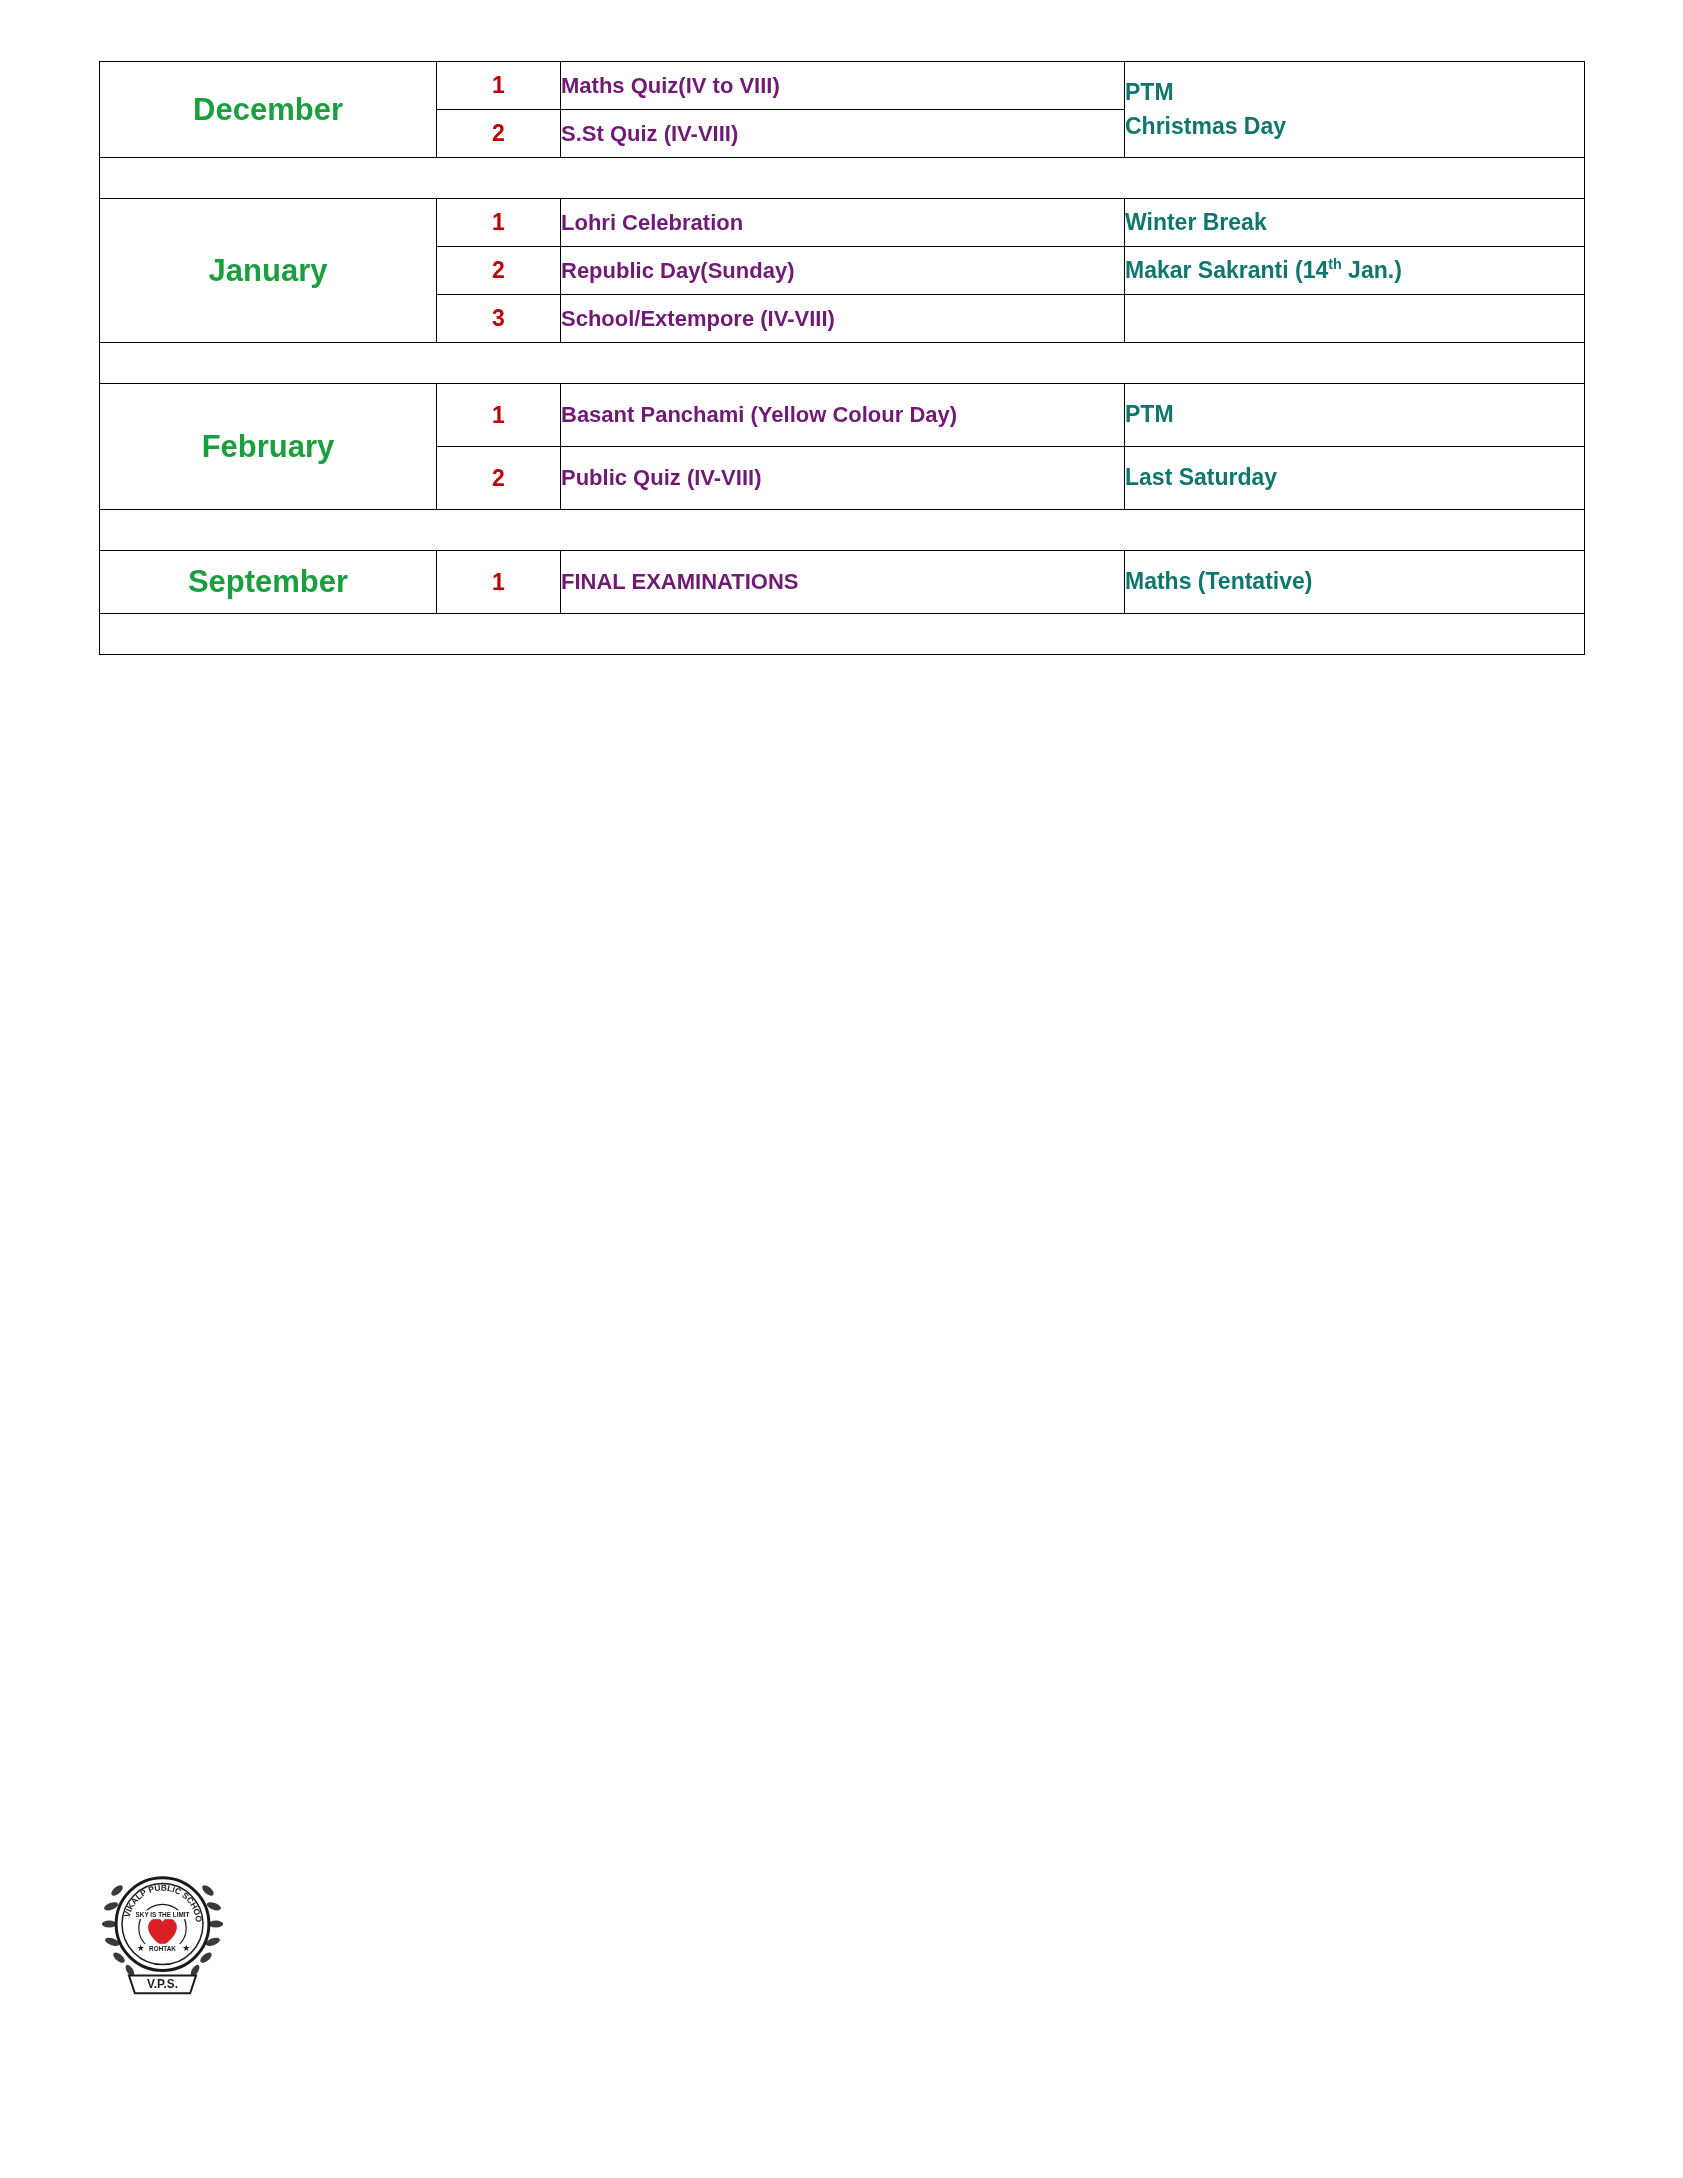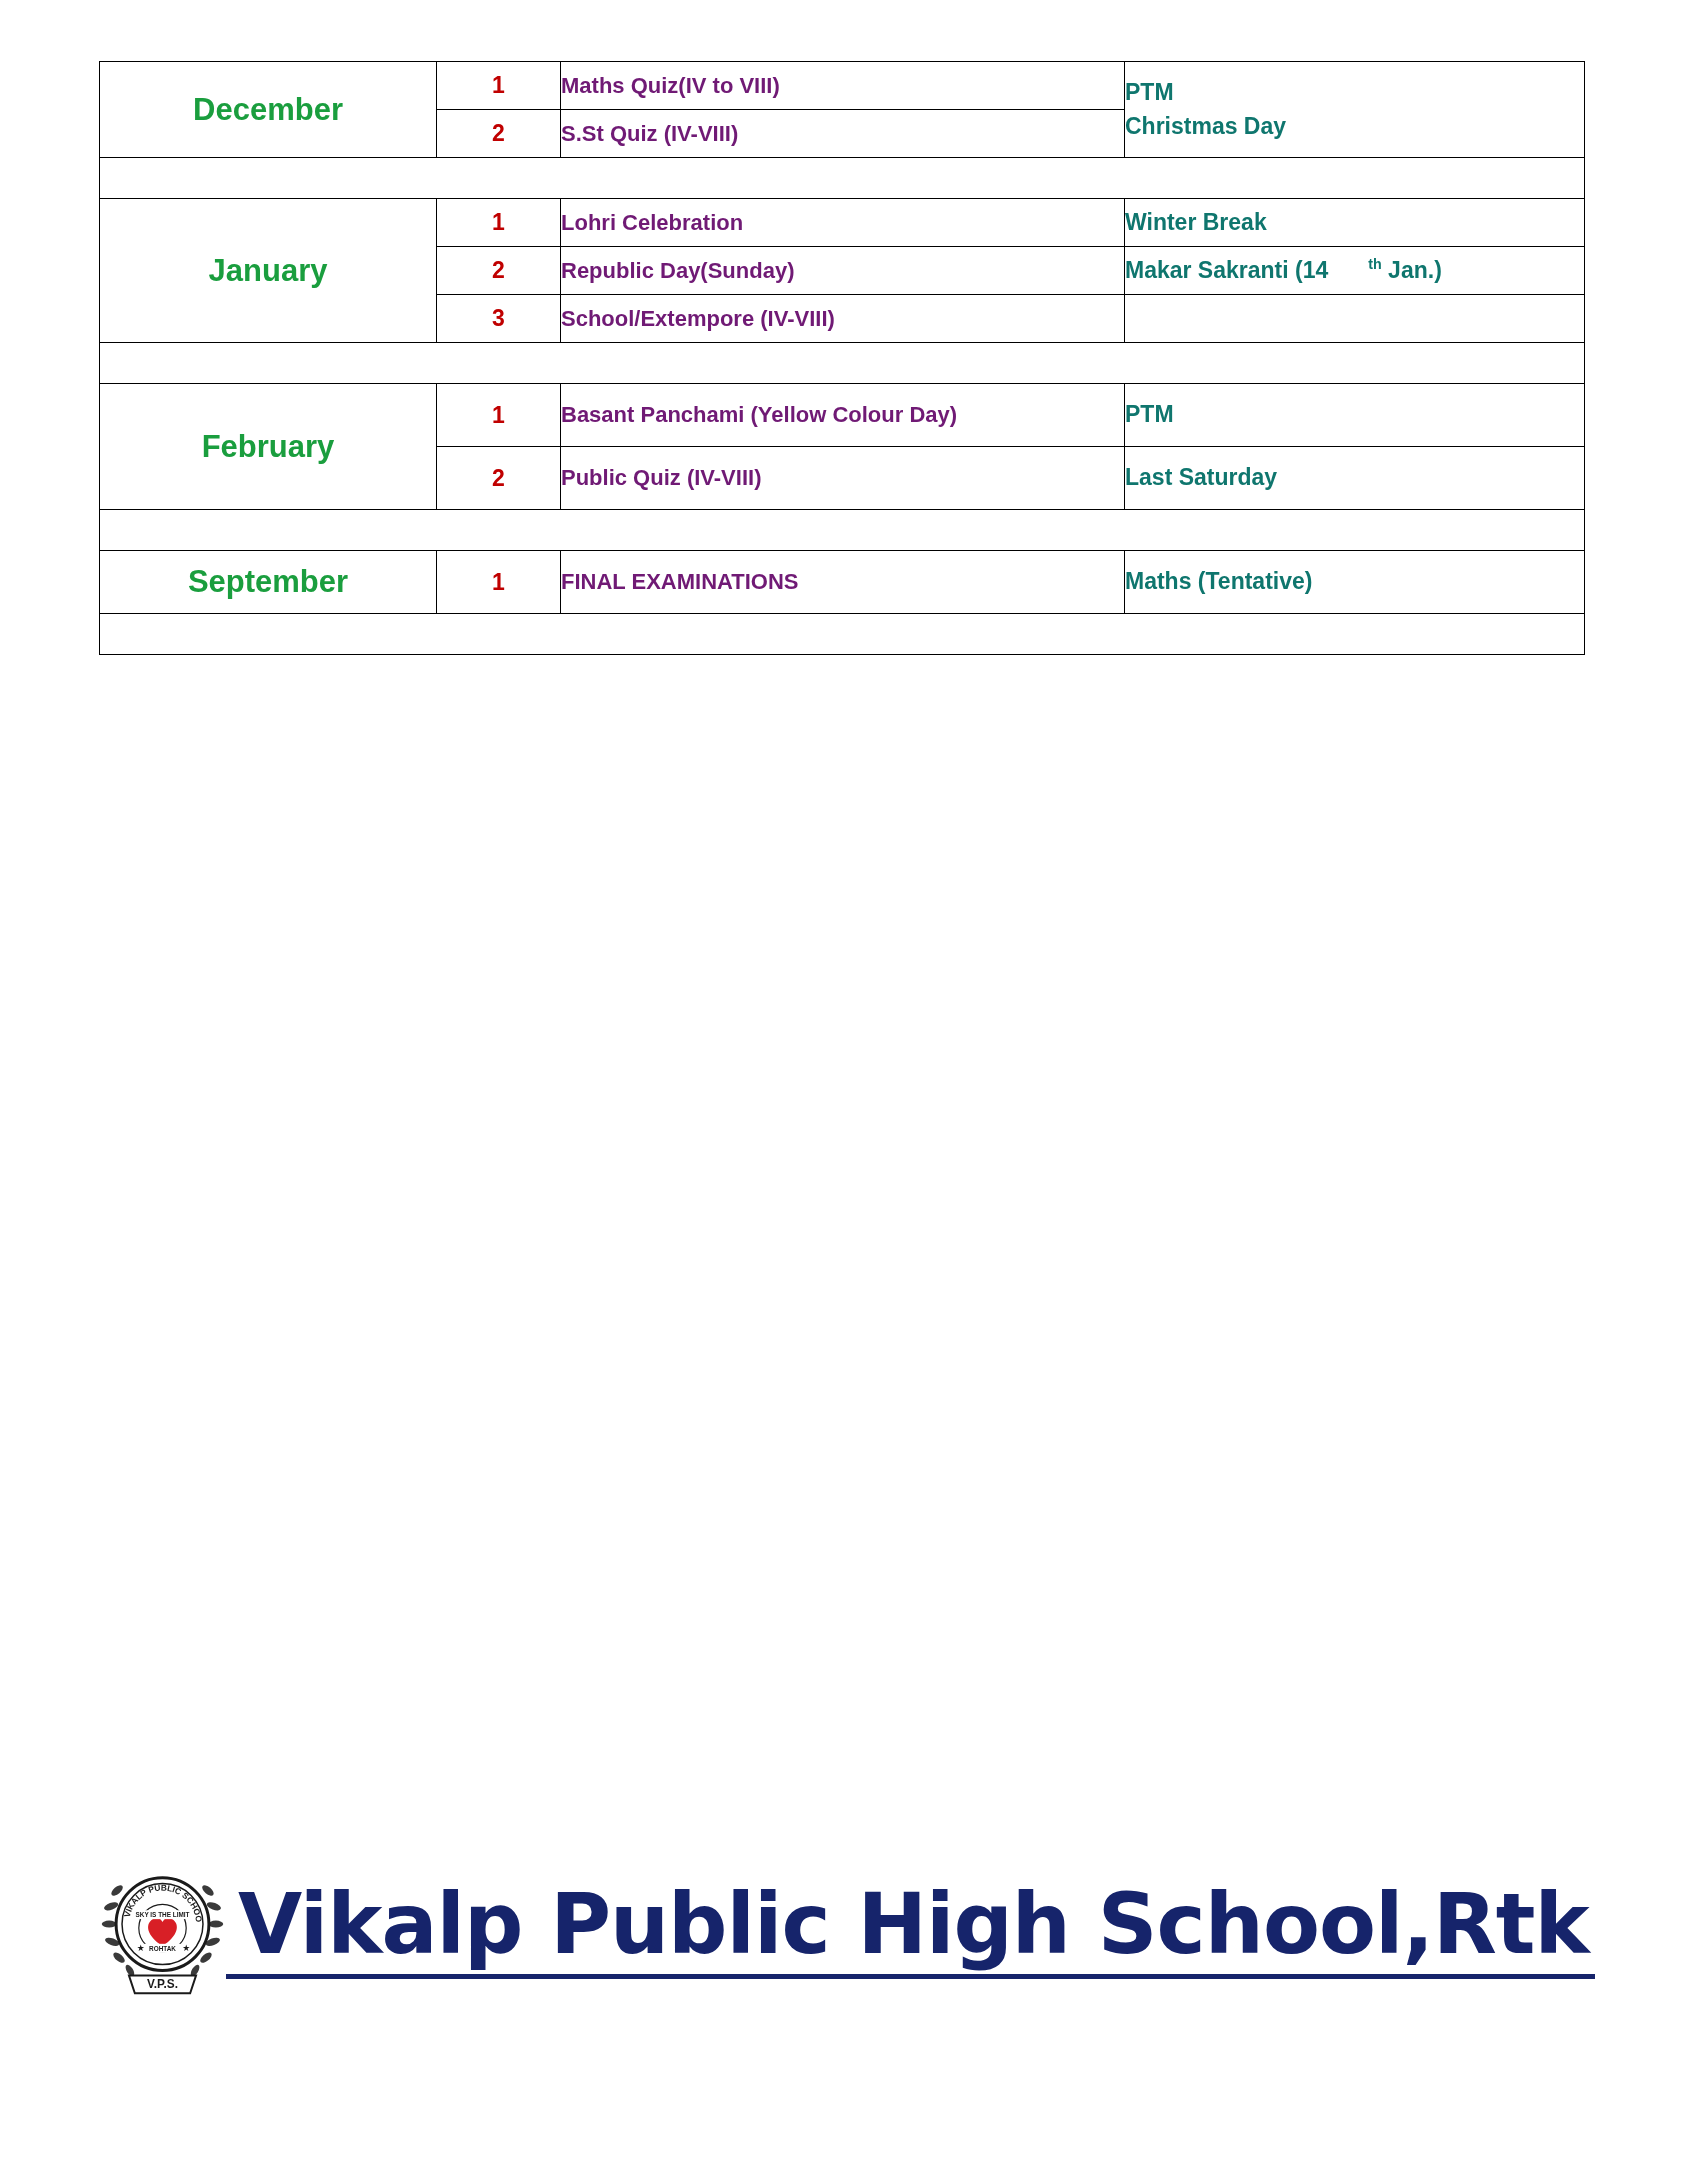--- a/index.html
+++ b/index.html
@@ -63,21 +63,21 @@
     color: #0f766e;
     font-size: 23px;
     font-weight: bold;
     line-height: 1.45;
   }
   .row-h { height: 48px; }
   .row-tall { height: 63px; }
   .spacer-row td { height: 40px; border: 1.5px solid #000000; }
   .blank-td { border: 1.5px solid #000000; }
 
-  sup { font-size: 0.62em; vertical-align: super; padding-left: 40px; }
+  sup { font-size: 0.62em; vertical-align: super; }
 
   
   .footer {
     position: absolute;
     left: 99px;
     bottom: 139px;
     width: 1406px;
     height: 188px;
   }
   .footer-inner {
@@ -221,18 +221,17 @@
           <rect x="44" y="94" width="40" height="9" fill="#ffffff"></rect>
           <text x="64" y="101" text-anchor="middle" font-family="'Liberation Sans', sans-serif" font-size="6.5" font-weight="bold" fill="#1a1a1a">ROHTAK</text>
 
           <text x="38" y="101" font-size="9" fill="#1a1a1a">★</text>
           <text x="84" y="101" font-size="9" fill="#1a1a1a">★</text>
 
           <path d="M30 126 L98 126 L92 144 L36 144 Z" fill="#ffffff" stroke="#1a1a1a" stroke-width="2"></path>
           <text x="64" y="139" text-anchor="middle" font-family="'Liberation Sans', sans-serif" font-size="12" font-weight="bold" fill="#1a1a1a">V.P.S.</text>
         </svg>
       </div>
-      <div class="school-name">Vikalp Public High School,Rtk</div>
     </div>
   </div>
 
 </div>
 
 
 </body></html>

